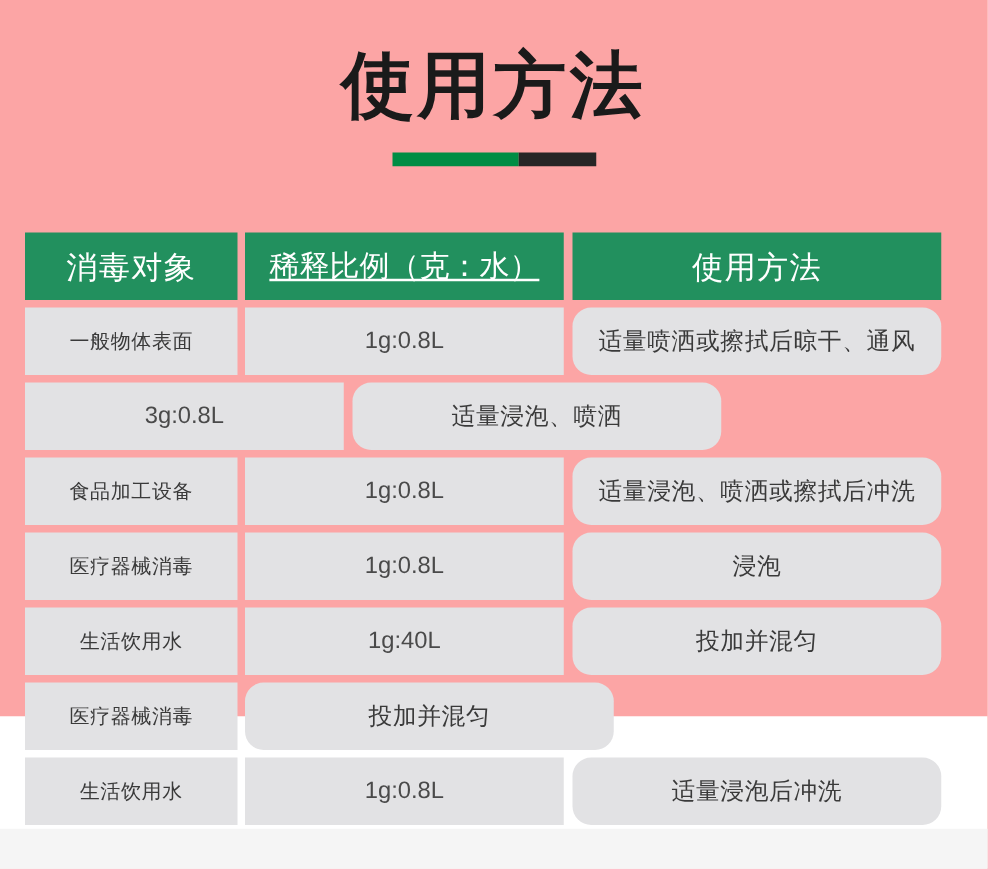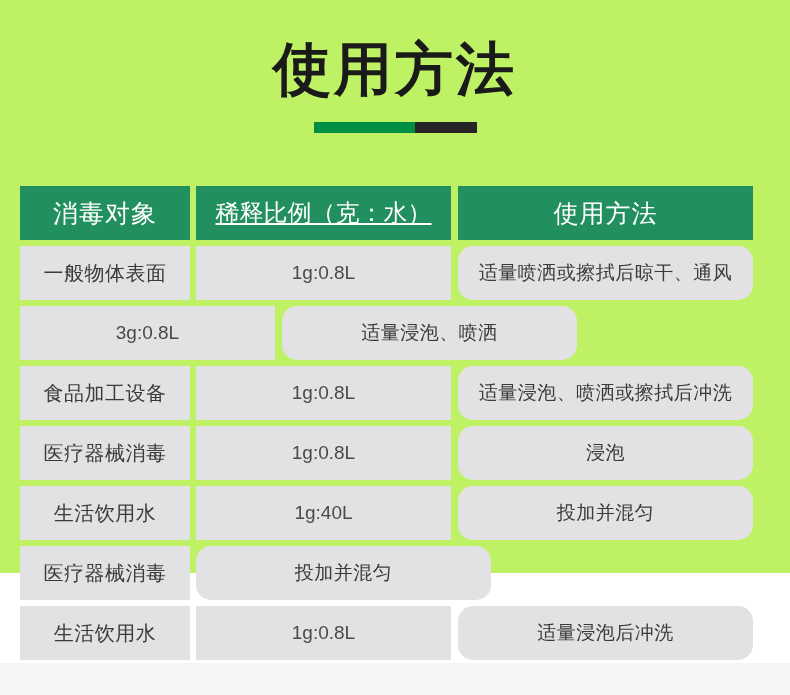--- a/index.html
+++ b/index.html
@@ -11,21 +11,21 @@
     height: 695px;
     background: #ffffff;
     font-family: "Liberation Sans", "DejaVu Sans", sans-serif;
     overflow: hidden;
     position: relative;
   }
   .page {
     width: 790px;
     height: 573px;
     position: relative;
-    background: #bef264;
+    background: #fca5a5;
     box-sizing: border-box;
   }
 
   
   .title-block {
     width: 100%;
     padding-top: 34px;
     text-align: center;
   }
   .page-title {
@@ -87,21 +87,21 @@
     font-size: 25px;
     font-weight: normal;
     letter-spacing: 1px;
   }
   .header-row .col-2 { letter-spacing: 0px; font-size: 24px; text-decoration: underline; }
 
   .body-row .cell {
     background: #e2e2e4;
     color: #3a3a3a;
     height: 54px;
-    font-size: 20px;
+    font-size: 16px;
     letter-spacing: 0.5px;
   }
   .body-row .col-2 {
     font-size: 19px;
     letter-spacing: 0px;
     color: #4a4a4a;
   }
   .body-row .col-3 {
     font-size: 19px;
     border-radius: 15px;

